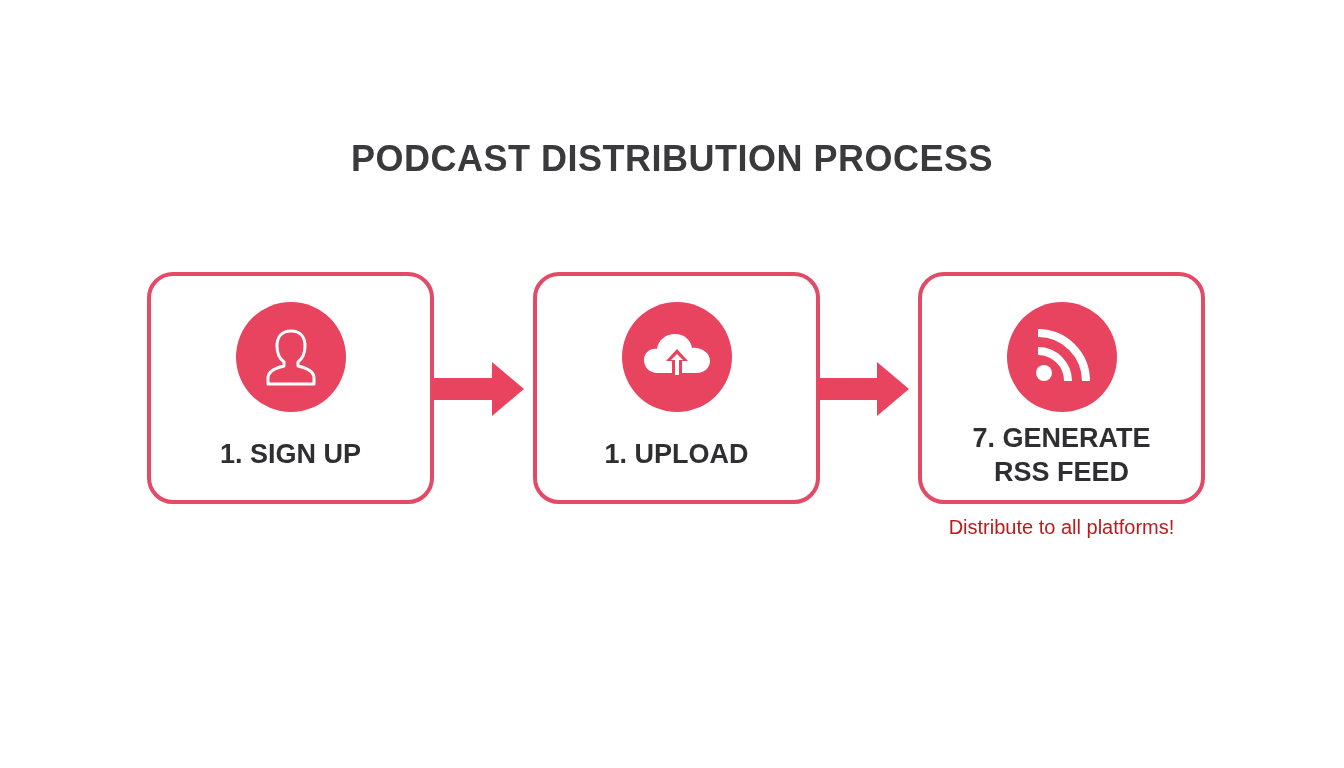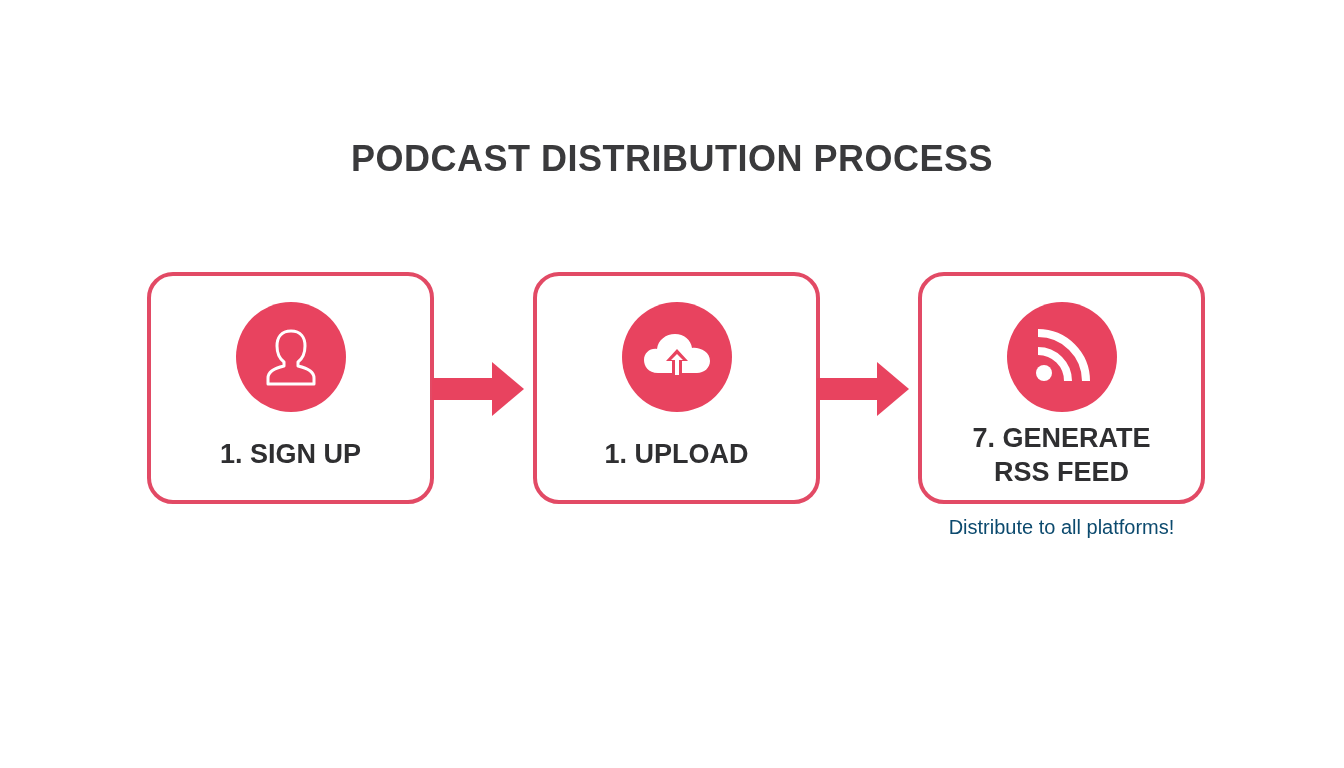--- a/index.html
+++ b/index.html
@@ -2,21 +2,21 @@
 <html><head>
 <meta charset="utf-8">
 <style>
   html, body { margin:0; padding:0; }
   body { width:1344px; height:768px; background:#ffffff; position:relative; overflow:hidden; font-family:"Liberation Sans", sans-serif; }
   .title { position:absolute; left:0; width:1344px; top:138px; text-align:center; font-size:36px; font-weight:700; color:#3a3a3c; letter-spacing:0.5px; }
   .box { position:absolute; top:272px; width:279px; height:224px; border:4px solid #e24a65; border-radius:26px; background:#fff; box-sizing:content-box; }
   .circle { position:absolute; left:50%; top:26px; width:110px; height:110px; margin-left:-55px; border-radius:50%; background:#e8435f; display:flex; align-items:center; justify-content:center; }
   .label { position:absolute; left:0; right:0; text-align:center; font-weight:700; font-size:27px; color:#2f2f31; line-height:33px; }
   .arrow { position:absolute; }
-  .caption { position:absolute; top:516px; left:918px; width:287px; text-align:center; font-size:20px; color:#0c4a6e; }
+  .caption { position:absolute; top:516px; left:918px; width:287px; text-align:center; font-size:20px; color:#b91c1c; }
 </style>
 </head>
 <body>
 
 <div class="title">PODCAST DISTRIBUTION PROCESS</div>
 
 <div class="box" style="left:147px;">
   <div class="circle">
     <svg width="60" height="64" viewBox="0 0 60 64">
       <path d="M30 6 C20 6 16 13 16 21 C16 28 19 34 23 37 L23 41 C14 43 7 47 7 53 L7 59 L53 59 L53 53 C53 47 46 43 37 41 L37 37 C41 34 44 28 44 21 C44 13 40 6 30 6 Z" fill="none" stroke="#fff" stroke-width="3" stroke-linejoin="round"></path>

